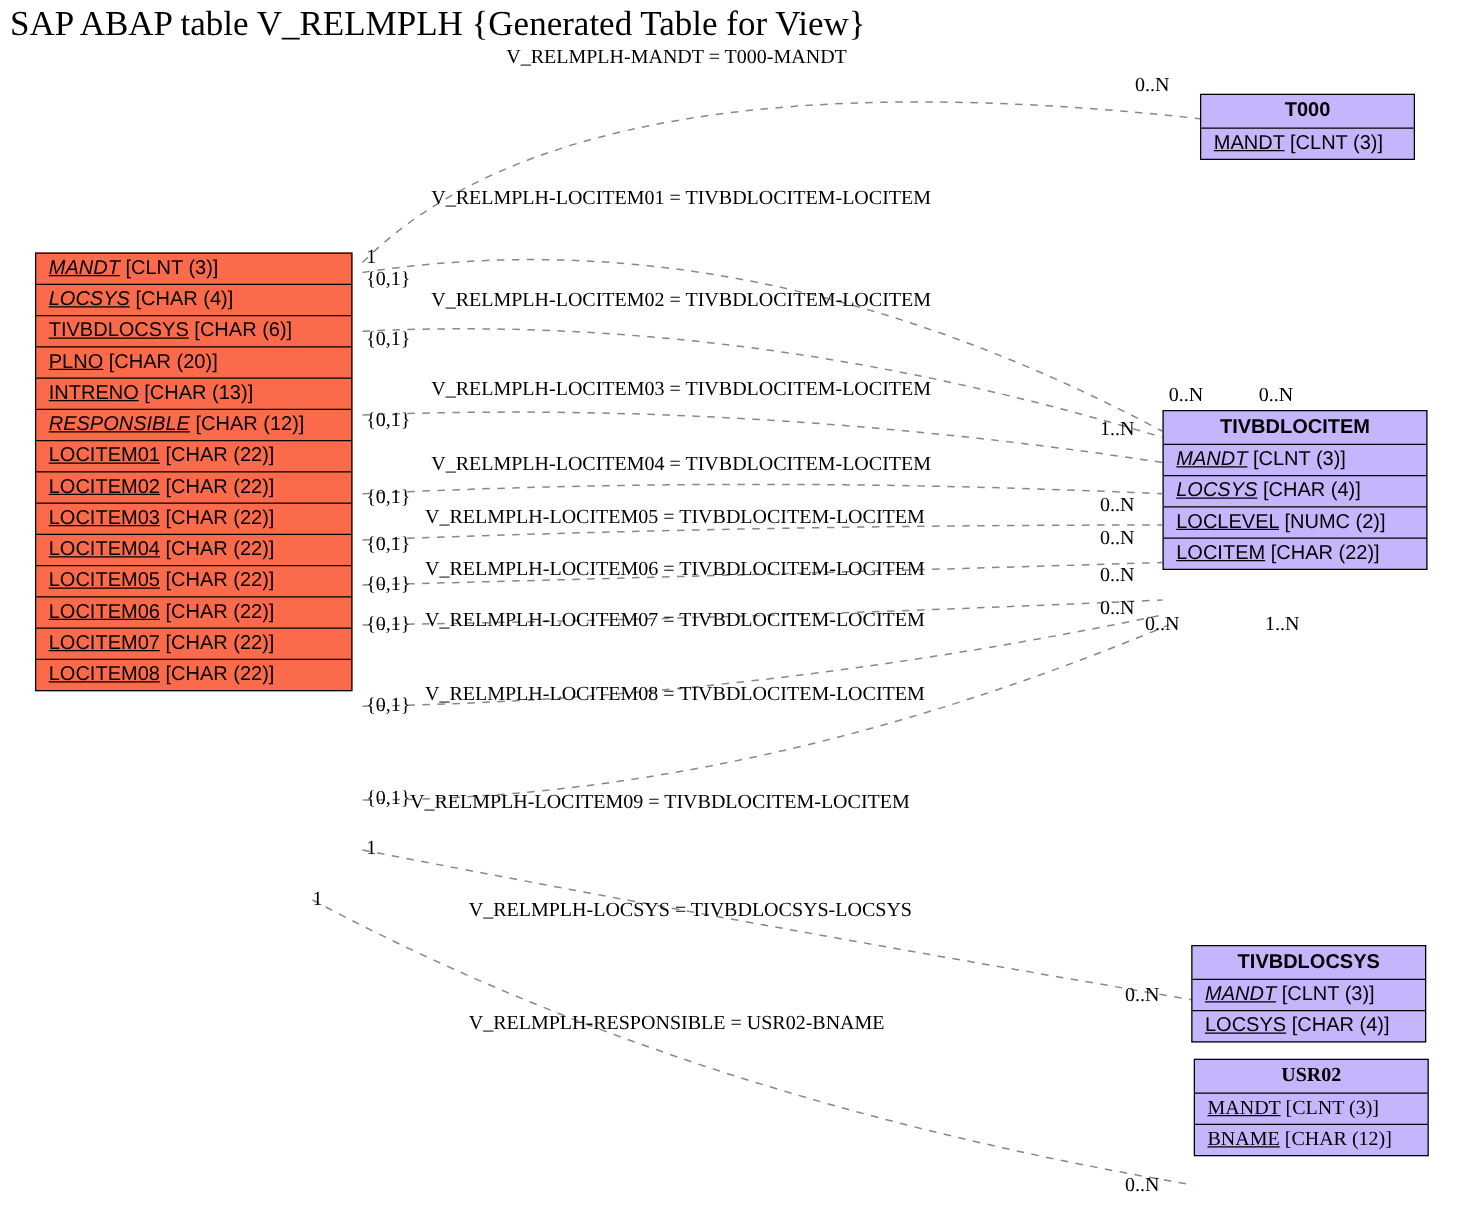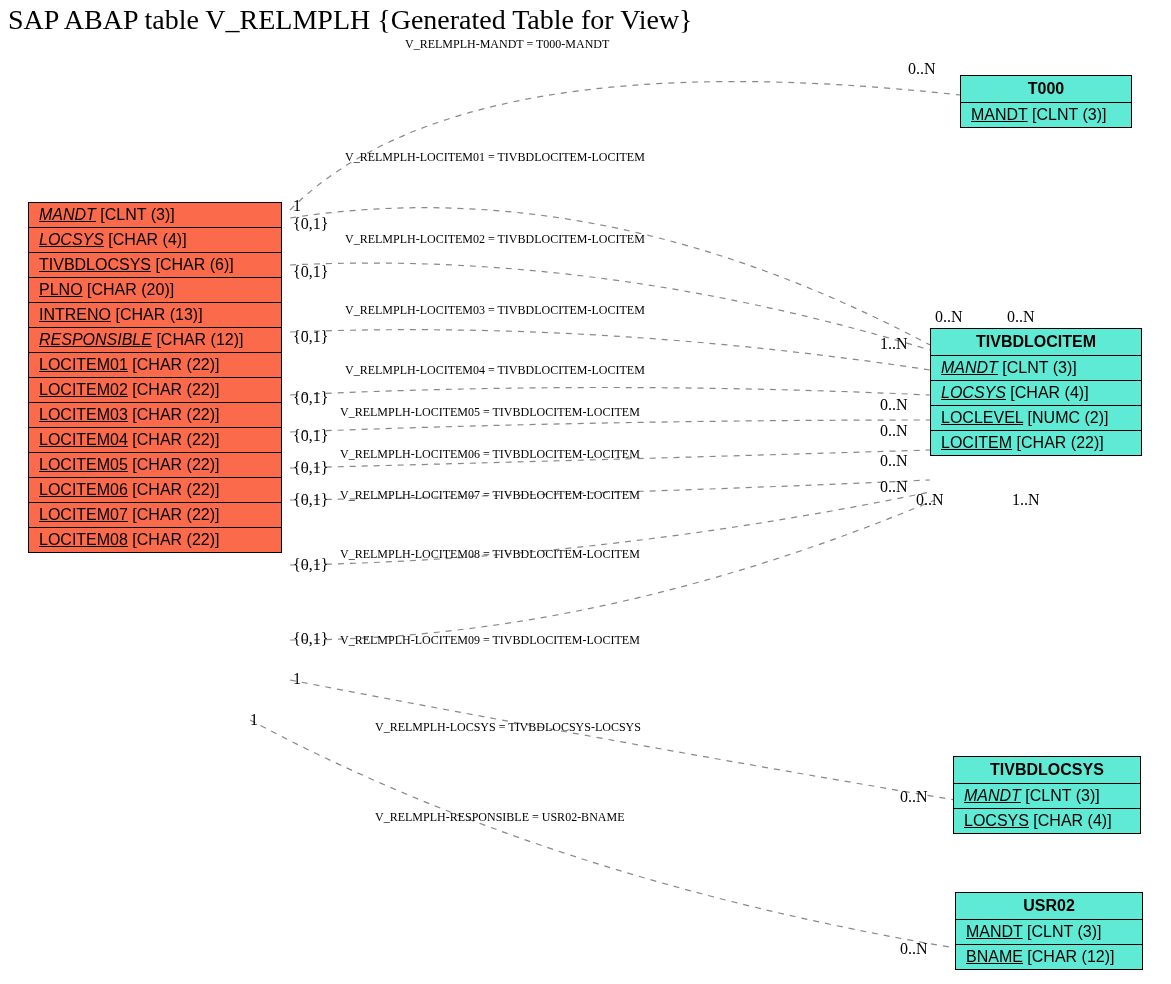--- a/index.html
+++ b/index.html
@@ -12,40 +12,40 @@
     position: relative;
   }
   .title {
     font-size: 28px;
     font-family: Georgia, serif;
     padding: 4px 8px;
   }
   .entity {
     position: absolute;
     border: 1px solid #000;
-    background: #5eead4;
+    background: #c4b5fd;
     font-size: 16px;
   }
   .entity.main { background: #fb6a4a; }
   .entity .header {
     font-weight: bold;
     text-align: center;
     padding: 4px 10px;
     border-bottom: 1px solid #000;
   }
   .entity .row {
     padding: 3px 10px;
     border-bottom: 1px solid #000;
   }
   .entity .row:last-child { border-bottom: none; }
   .fname { text-decoration: underline; font-style: italic; }
   .fname.noitalic { font-style: normal; }
   .rel-label {
     position: absolute;
-    font-size: 12px;
+    font-size: 16px;
     font-family: Georgia, serif;
     color: #000;
     white-space: nowrap;
   }
   .card {
     position: absolute;
     font-size: 16px;
     font-family: Georgia, serif;
   }
   svg.conn {
@@ -122,38 +122,38 @@
 </div>
 
 <div class="entity" style="left:953px; top:756px; width:186px;">
   <div class="header">TIVBDLOCSYS</div>
   <div id="tivs-fields">
       <div class="row"><span class="fname" style="font-style: italic;">MANDT</span> [CLNT (3)]</div>
       <div class="row"><span class="fname noitalic" style="font-style: normal;">LOCSYS</span> [CHAR (4)]</div>
     </div>
 </div>
 
-<div class="entity" style="left:955px; top:892px; width:186px;">
+<div class="entity" style="left:955px; top:847px; width:186px;font-family:Liberation Serif, serif;">
   <div class="header">USR02</div>
   <div id="usr-fields">
       <div class="row"><span class="fname noitalic" style="font-style: normal;">MANDT</span> [CLNT (3)]</div>
       <div class="row"><span class="fname noitalic" style="font-style: normal;">BNAME</span> [CHAR (12)]</div>
     </div>
 </div>
 
 <div class="rel-label" style="left:405px; top:37px;">V_RELMPLH-MANDT = T000-MANDT</div>
 <div class="rel-label" style="left:345px; top:150px;">V_RELMPLH-LOCITEM01 = TIVBDLOCITEM-LOCITEM</div>
 <div class="rel-label" style="left:345px; top:232px;text-align:right;">V_RELMPLH-LOCITEM02 = TIVBDLOCITEM-LOCITEM</div>
 <div class="rel-label" style="left:345px; top:303px;">V_RELMPLH-LOCITEM03 = TIVBDLOCITEM-LOCITEM</div>
 <div class="rel-label" style="left:345px; top:363px;">V_RELMPLH-LOCITEM04 = TIVBDLOCITEM-LOCITEM</div>
 <div class="rel-label" style="left:340px; top:405px;">V_RELMPLH-LOCITEM05 = TIVBDLOCITEM-LOCITEM</div>
 <div class="rel-label" style="left:340px; top:447px;">V_RELMPLH-LOCITEM06 = TIVBDLOCITEM-LOCITEM</div>
 <div class="rel-label" style="left:340px; top:488px;">V_RELMPLH-LOCITEM07 = TIVBDLOCITEM-LOCITEM</div>
 <div class="rel-label" style="left:340px; top:547px;">V_RELMPLH-LOCITEM08 = TIVBDLOCITEM-LOCITEM</div>
-<div class="rel-label" style="left:340px; top:633px;">V_RELMPLH-LOCITEM09 = TIVBDLOCITEM-LOCITEM</div>
+<div class="rel-label" style="left:328px; top:633px;">V_RELMPLH-LOCITEM09 = TIVBDLOCITEM-LOCITEM</div>
 <div class="rel-label" style="left:375px; top:720px;">V_RELMPLH-LOCSYS = TIVBDLOCSYS-LOCSYS</div>
 <div class="rel-label" style="left:375px; top:810px;">V_RELMPLH-RESPONSIBLE = USR02-BNAME</div>
 
 <div class="card" style="left:293px; top:197px;">1</div>
 <div class="card" style="left:293px; top:215px;">{0,1}</div>
 <div class="card" style="left:293px; top:263px;">{0,1}</div>
 <div class="card" style="left:293px; top:328px;">{0,1}</div>
 <div class="card" style="left:293px; top:389px;">{0,1}</div>
 <div class="card" style="left:293px; top:427px;">{0,1}</div>
 <div class="card" style="left:293px; top:459px;">{0,1}</div>

